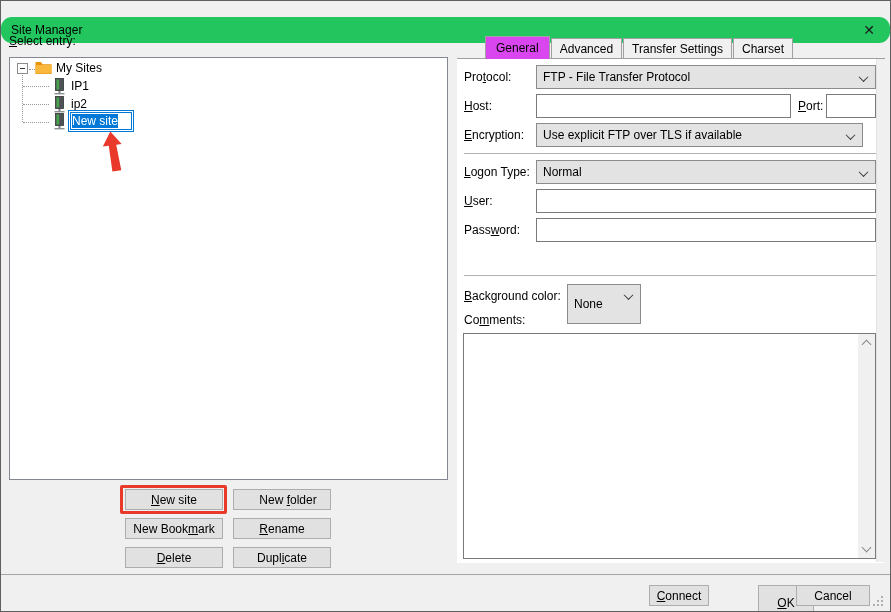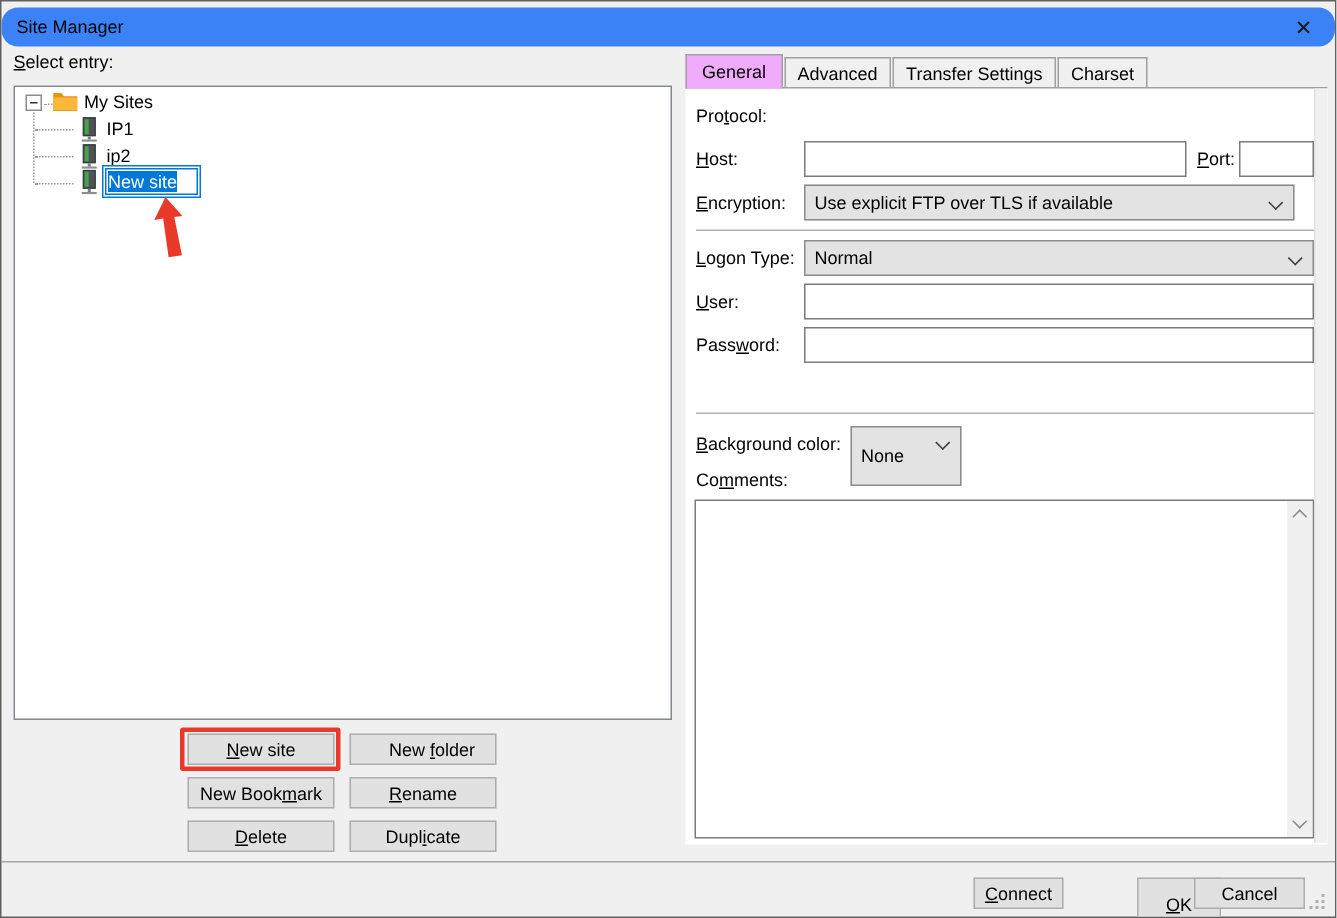--- a/index.html
+++ b/index.html
@@ -1,20 +1,20 @@
 <!DOCTYPE html>
 <html><head>
 <meta charset="utf-8">
 <style>
   * { margin:0; padding:0; box-sizing:border-box; }
   body { background:#cfcfcf; font-family:"Liberation Sans", sans-serif; font-size:12px; color:#000; }
   .dialog { position:relative; width:891px; height:612px; background:#f0f0f0; border:1px solid #5f5f5f; overflow:hidden; }
 
   
-  .titlebar { position:absolute; left:0; top:4px; right:0; height:26px; background:#3b82f6;border-radius:11px; }
+  .titlebar { position:absolute; left:0; top:16px; right:0; height:26px; background:#22c55e;border-radius:11px; }
   .title-text { position:absolute; left:10px; top:6px; font-size:12px; }
   .close-btn { position:absolute; right:4px; top:0; width:34px; height:26px; display:flex; align-items:center; justify-content:center; font-size:14px; color:#1a1a1a; cursor:pointer; }
 
   
   .select-entry { position:absolute; left:8px; top:33px; }
   .tree-panel { position:absolute; left:8px; top:56px; width:439px; height:423px; background:#fff; border:1px solid #828790; }
   .tree-row { position:absolute; display:flex; align-items:center; }
   .expand-box { position:absolute; left:16px; top:62px; width:11px; height:11px; background:#fff; border:1px solid #8c8c8c; }
   .expand-box .minus { position:absolute; left:2px; top:4px; width:5px; height:1px; background:#333; }
   .dot-h { position:absolute; border-top:1px dotted #989898; }
@@ -29,21 +29,21 @@
 
   .red-arrow { position:absolute; left:99px; top:129px; transform:rotate(-8deg); transform-origin:50% 100%; }
   .red-rect { position:absolute; left:119px; top:484px; width:107px; height:29px; border:3px solid #e8392b; border-radius:2px; z-index:5; pointer-events:none; }
 
   .btn { position:absolute; height:21px; background:#e1e1e1; border:1px solid #adadad; display:flex; align-items:center; justify-content:center; font-size:12px; cursor:pointer; }
   u { text-decoration:underline; text-underline-offset:1px; }
 
   
   .tabs { position:absolute; left:456px; top:35px; display:flex; align-items:flex-end; z-index:3; }
   .tab { height:20px; padding:0 8px; display:flex; align-items:center; background:#f0f0f0; border:1px solid #a0a0a0; border-bottom:none; margin-right:1px; cursor:pointer; }
-  .tab.active { height:23px; background:#f0abfc; position:relative; z-index:4; margin-bottom:-1px; padding:0 10px; }
+  .tab.active { height:23px; background:#d946ef; position:relative; z-index:4; margin-bottom:-1px; padding:0 10px;margin-left:28px; }
 
   .page { position:absolute; left:456px; top:57px; width:428px; height:505px; background:#ffffff; border-top:1px solid #a0a0a0; }
   .scroll-strip { position:absolute; left:875px; top:58px; width:9px; height:503px; background:#f0f0f0; border-left:1px solid #e2e2e2; }
 
   .flabel { position:absolute; white-space:nowrap; }
   .combo { position:absolute; height:24px; background:#e3e3e3; border:1px solid #8b8b8b; display:flex; align-items:center; padding:0 24px 0 6px; cursor:pointer; }
   .combo .chev { position:absolute; right:8px; top:9px; width:7px; height:7px; border-right:1.4px solid #3c3c3c; border-bottom:1.4px solid #3c3c3c; transform:rotate(45deg) translate(-1px,-1px); }
   .tinput { position:absolute; height:24px; border:1px solid #7a7a7a; background:#fff; padding:0 5px; font-family:"Liberation Sans", sans-serif; font-size:12px; }
   .sep { position:absolute; height:1px; background:#b2b2b2; }
 
@@ -156,20 +156,24 @@
       </div>
     <div class="tab">
         <span>Transfer Settings</span>
       </div>
     <div class="tab">
         <span>Charset</span>
       </div>
   </div>
 
   <div class="flabel" style="left:463px; top:69px;">Pro<u>t</u>ocol:</div>
+  <div class="combo" style="left:535px; top:64px; width:340px;">
+    <span>FTP - File Transfer Protocol</span>
+    <span class="chev"></span>
+  </div>
 
   <div class="flabel" style="left:463px; top:98px;"><u>H</u>ost:</div>
   <input class="tinput" style="left: 535px; top: 93px; width: 255px;" value="">
   <div class="flabel" style="left:797px; top:98px;"><u>P</u>ort:</div>
   <input class="tinput" style="left: 825px; top: 93px; width: 50px;" value="">
 
   <div class="flabel" style="left:463px; top:127px;"><u>E</u>ncryption:</div>
   <div class="combo" style="left:535px; top:122px; width:327px;">
     <span>Use explicit FTP over TLS if available</span>
     <span class="chev"></span>

